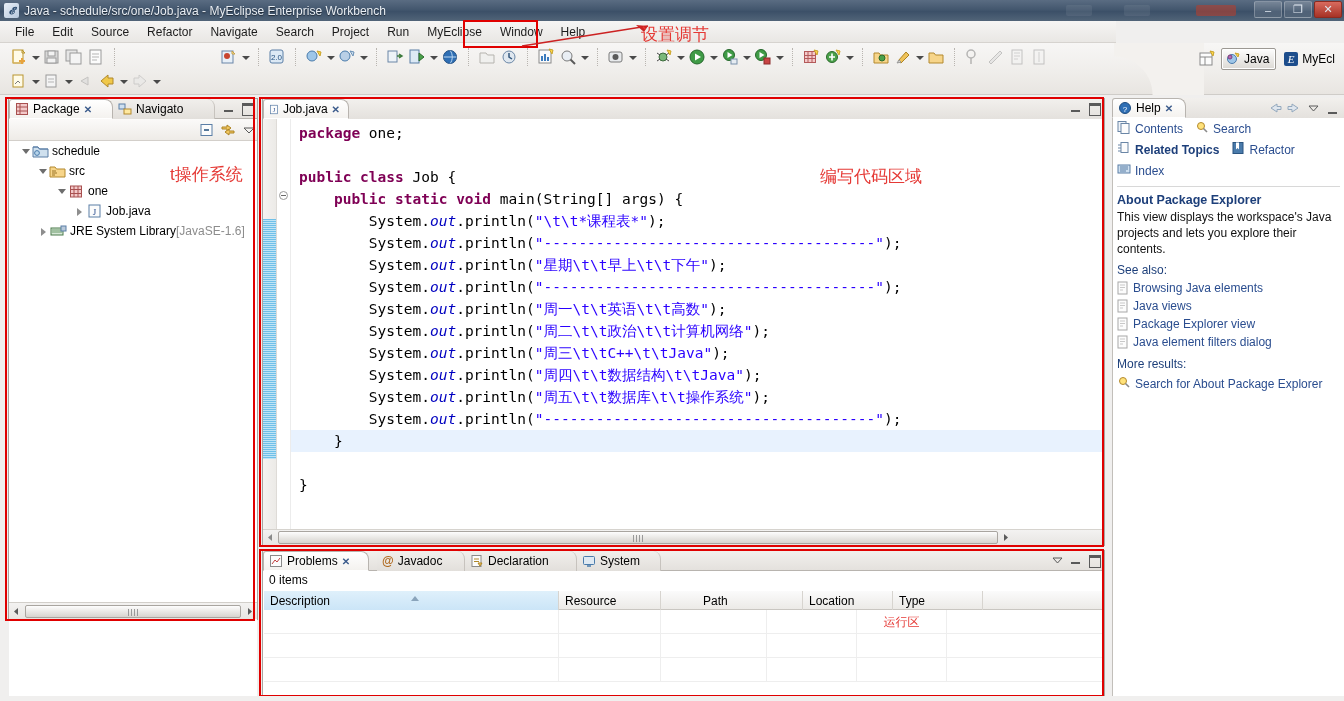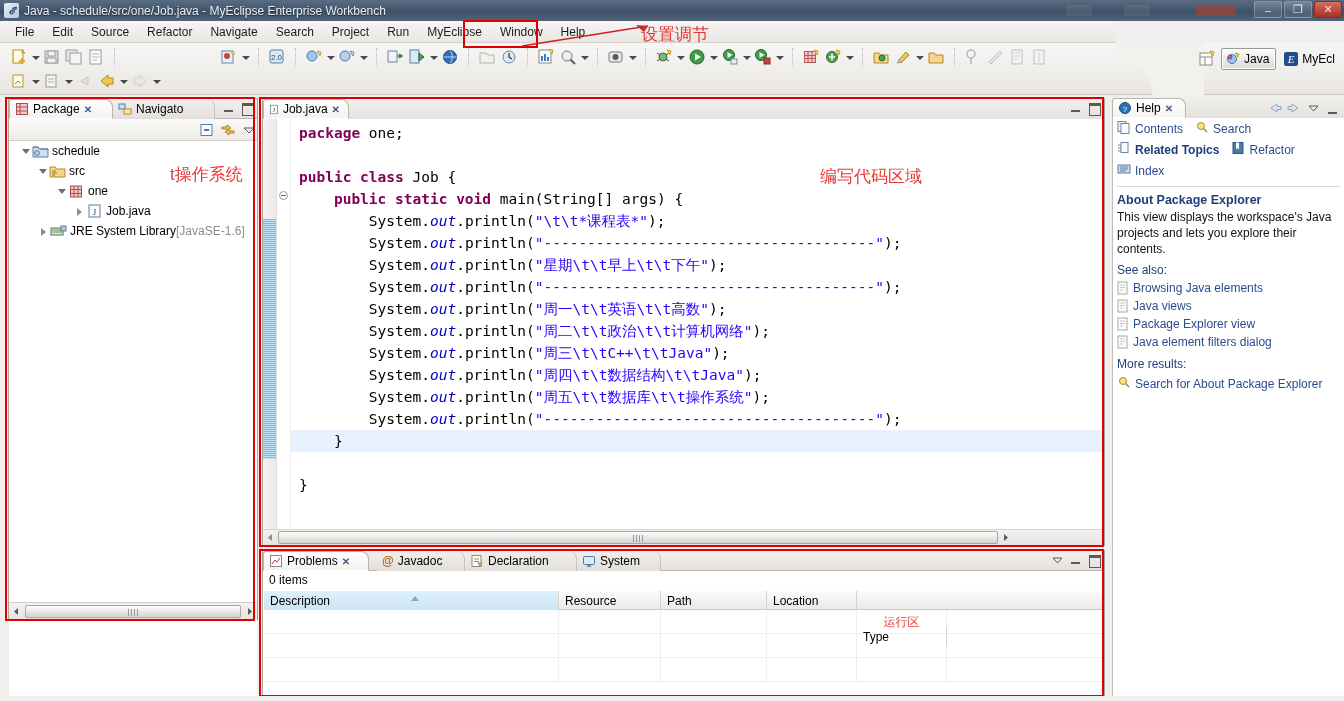--- a/index.html
+++ b/index.html
@@ -713,27 +713,27 @@
   <div id="prob-count">0 items</div>
   <div id="prob-table">
     <div id="prob-head">
       <div class="pcol sorted" style="width:295px;">
         <span>Description</span>
         <span class="sort-mark"></span>
       </div>
       <div class="pcol" style="width:102px;">
         <span>Resource</span>
       </div>
-      <div class="pcol" style="width:106px;">
+      <div class="pcol" style="width:106px;margin-left:36px;">
         <span>Path</span>
       </div>
       <div class="pcol" style="width:90px;">
         <span>Location</span>
       </div>
-      <div class="pcol" style="width:90px;margin-top:36px;">
+      <div class="pcol" style="width:90px;">
         <span>Type</span>
       </div>
       <div class="pcol" style="flex:1;"></div>
     </div>
     <div class="prow">
       <div class="pcell" style="width:295px;"></div>
       <div class="pcell" style="width:102px;"></div>
       <div class="pcell" style="width:106px;"></div>
       <div class="pcell" style="width:90px;"></div>
       <div class="pcell" style="width:90px;color:#e53935;">运行区</div>

